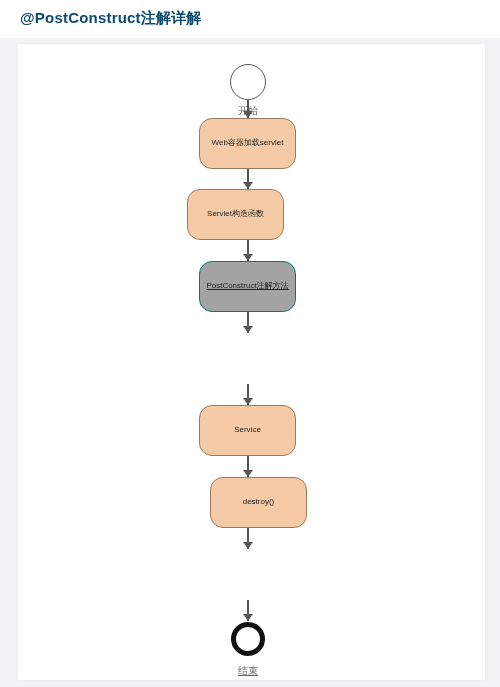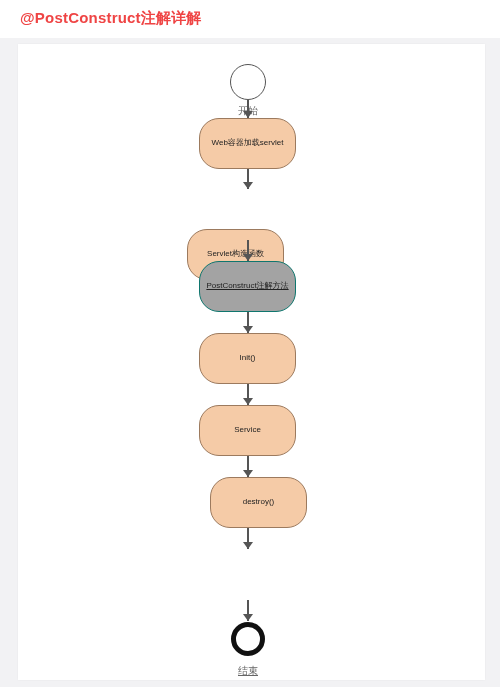--- a/index.html
+++ b/index.html
@@ -27,21 +27,21 @@
     height: 38px;
     background: #ffffff;
     box-sizing: border-box;
   }
   .header-title {
     position: absolute;
     left: 20px;
     top: 9px;
     font-size: 15px;
     font-weight: bold;
-    color: #ef4444;
+    color: #0c4a6e;
     letter-spacing: 0.2px;
     white-space: nowrap;
   }
   .content-card {
     position: absolute;
     left: 18px;
     top: 44px;
     width: 467px;
     height: 636px;
     background: #ffffff;
@@ -59,21 +59,21 @@
     box-sizing: border-box;
     display: flex;
     align-items: center;
     justify-content: center;
     text-align: center;
     line-height: 1.35;
   }
   .node-box {
     width: 97px;
     height: 51px;
-    border-radius: 20px;
+    border-radius: 13px;
     font-size: 8px;
     color: #222222;
     padding: 2px 6px;
   }
   .node-box.peach {
     background: #f5cba7;
     border: 1px solid #9c7a5e;
   }
   .node-box.green {
     background: #a3a3a3;
@@ -133,31 +133,30 @@
       <div class="edge-label" style="left:209px; top:60px; width:42px;">开始</div>
 
       <div class="connector" style="top:56px; height:18px;"></div>
       <div class="arrow-head" style="top:67px;"></div>
 
       <div class="node node-box peach" style="left:181px; top:74px;">Web容器加载servlet</div>
 
       <div class="connector" style="top:125px; height:20px;"></div>
       <div class="arrow-head" style="top:138px;"></div>
 
-      <div class="node node-box peach" style="left:169px; top:145px;margin-top:40px;">Servlet构造函数</div>
+      <div class="node node-box peach" style="left:169px; top:145px;">Servlet构造函数</div>
 
       <div class="connector" style="top:196px; height:21px;"></div>
       <div class="arrow-head" style="top:210px;"></div>
 
       <div class="node node-box green" style="left:181px; top:217px;">PostConstruct注解方法</div>
 
       <div class="connector" style="top:268px; height:21px;"></div>
       <div class="arrow-head" style="top:282px;"></div>
 
-      <div class="node node-box peach" style="left:181px; top:289px;">Init()</div>
 
       <div class="connector" style="top:340px; height:21px;"></div>
       <div class="arrow-head" style="top:354px;"></div>
 
       <div class="node node-box peach" style="left:181px; top:361px;">Service</div>
 
       <div class="connector" style="top:412px; height:21px;"></div>
       <div class="arrow-head" style="top:426px;"></div>
 
       <div class="node node-box peach" style="left:192px; top:433px;">destroy()</div>

